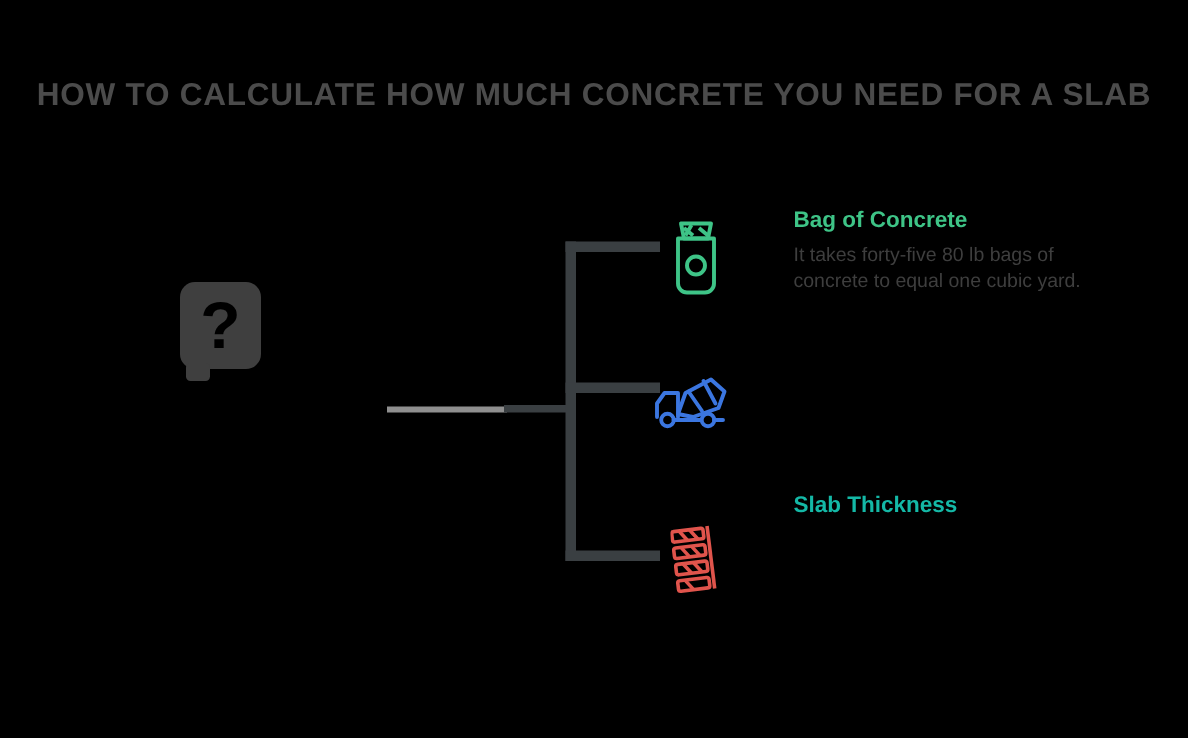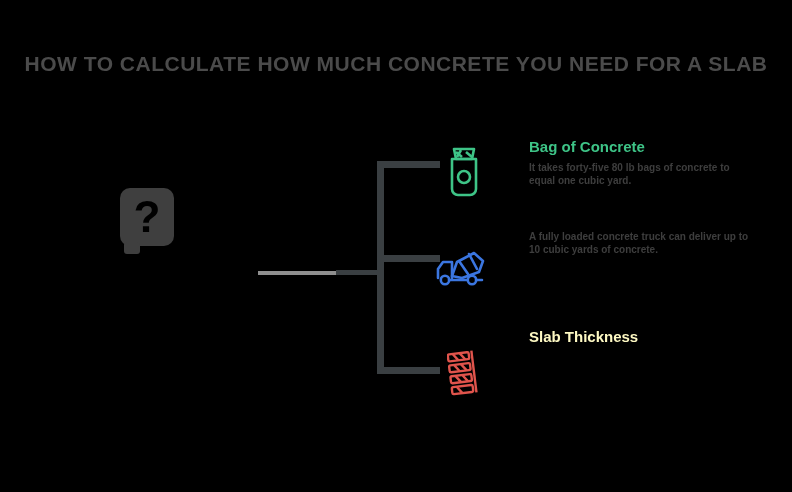--- a/index.html
+++ b/index.html
@@ -21,21 +21,21 @@
   .seg-in-dark{left:336px;top:270px;width:46px;height:5px;}
   .seg-vert{left:377px;top:161px;width:7px;height:213px;}
   .seg-top{left:377px;top:161px;width:63px;height:7px;}
   .seg-mid{left:377px;top:255px;width:63px;height:7px;}
   .seg-bot{left:377px;top:367px;width:63px;height:7px;}
   
   .branch{position:absolute;}
   .branch .b-icon{position:absolute;}
   .b-text{position:absolute;left:0;top:0;width:226px;margin-left:32px;}
   .b-label{font-size:15px;font-weight:bold;margin:0 0 7px 0;}
-  .b-desc{font-size:10px;line-height:1.28;color:#3e3e3e;font-weight:bold;margin:0;}
+  .b-desc{font-size:13px;line-height:1.28;color:#3e3e3e;font-weight:normal;margin:0;}
   .branch-bag{left:497px;top:138px;}
   .branch-bag .b-icon{left:-51px;top:8px;width:36px;height:52px;}
   .branch-truck{left:497px;top:231px;}
   .branch-truck .b-icon{left:-62px;top:16px;width:52px;height:40px;}
   .branch-slab{left:497px;top:328px;}
   .branch-slab .b-icon{left:-50px;top:22px;width:31px;height:47px;}
   
   .watermark{
     position:absolute;left:30px;top:452px;width:100px;height:20px;
     background:#9c9c9c;border-radius:2px;
@@ -89,37 +89,36 @@
       <svg viewBox="0 0 52 40" fill="none" stroke="currentColor" stroke-width="2.6" stroke-linejoin="round" stroke-linecap="round">
         <path d="M3 31 v-9 l5 -7 h9 v16"></path>
         <path d="M17 29 l5 -14 l17 -9 l9 8 l-4 11 l-17 6 z"></path>
         <path d="M24 14 l9 13 M34 7 l8 15"></path>
         <circle cx="10" cy="33" r="4.2"></circle>
         <circle cx="37" cy="33" r="4.2"></circle>
         <path d="M14 33 h18 M41 33 h6"></path>
       </svg>
     </div>
     <div class="b-text">
-      <p class="b-desc">A fully loaded concrete truck can deliver up to 10 cubic yards of concrete.</p>
     </div>
   </div>
 
   <div class="branch branch-slab" style="color: rgb(224, 84, 76);">
     <div class="b-icon">
       <svg viewBox="0 0 31 47" fill="none" stroke="currentColor" stroke-width="2.4" stroke-linejoin="round">
         <g transform="rotate(-7 15 23)">
           <rect x="3" y="3" width="21" height="7" rx="1.5"></rect>
           <rect x="3" y="14" width="21" height="7" rx="1.5"></rect>
           <rect x="3" y="25" width="21" height="7" rx="1.5"></rect>
           <rect x="3" y="36" width="21" height="7" rx="1.5"></rect>
           <path d="M8 3 l5 7 M15 3 l5 7 M8 14 l5 7 M15 14 l5 7 M8 25 l5 7 M15 25 l5 7 M8 36 l5 7"></path>
           <path d="M27 2 v42"></path>
         </g>
       </svg>
     </div>
     <div class="b-text">
-      <p class="b-label" style="color: #fef9c3;">Slab Thickness</p>
+      <p class="b-label" style="color: #14b8a6;">Slab Thickness</p>
     </div>
   </div>
 
   <div class="watermark"></div>
 
 </div>
 
 </body></html>

